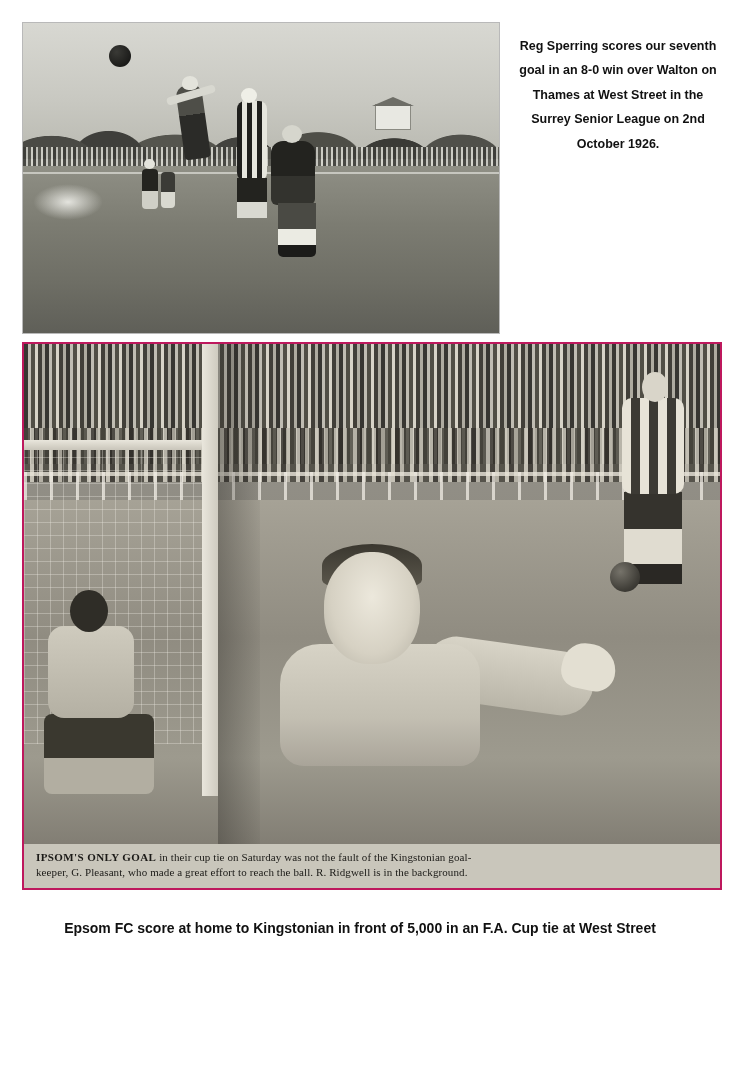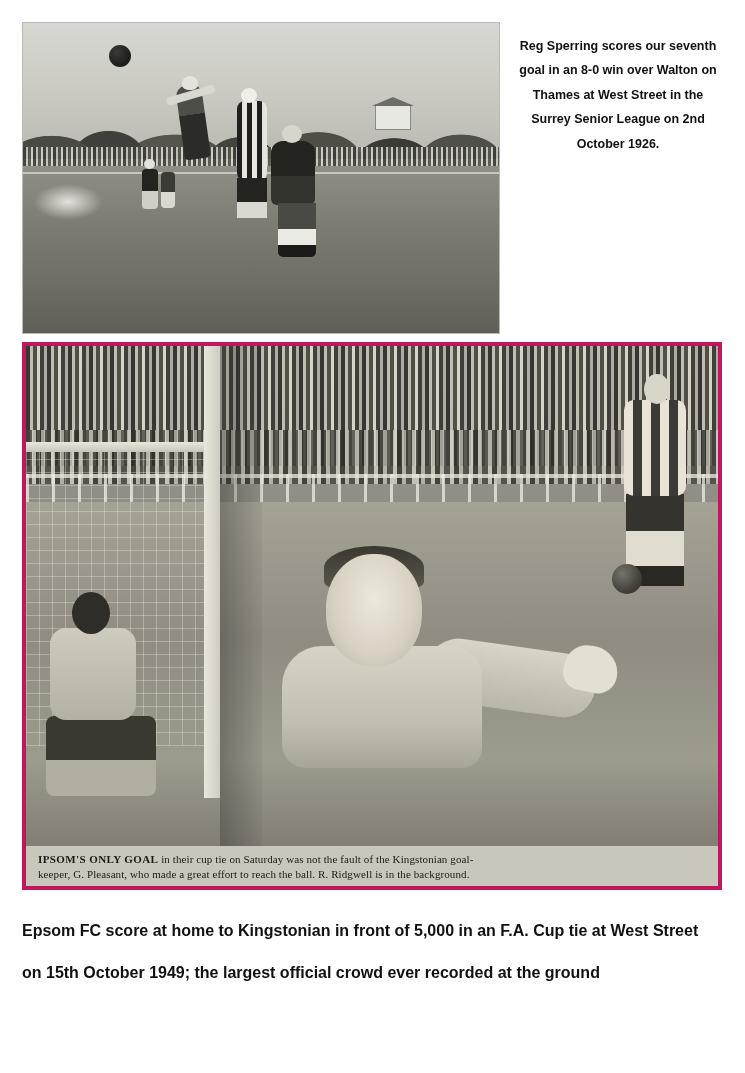--- a/index.html
+++ b/index.html
@@ -223,21 +223,21 @@
   }
   .top-caption p:last-child { margin-bottom: 0; }
 
   
   .clipping {
     position: absolute;
     left: 22px;
     top: 342px;
     width: 700px;
     height: 548px;
-    border: 4px solid #be185d;
+    border: 2px solid #be185d;
     box-sizing: border-box;
     background: #b3b0a6;
     overflow: hidden;
   }
 
   .cl-photo {
     position: absolute;
     left: 0; top: 0; right: 0;
     height: 500px;
     background: linear-gradient(to bottom, #9b9890 0%, #8f8c83 35%, #a09c90 70%, #8b877c 100%);
@@ -394,25 +394,25 @@
     letter-spacing: .1px;
   }
   .cl-newsline b {
     font-weight: bold;
     letter-spacing: .4px;
   }
 
   
   .bottom-caption {
     position: absolute;
-    left: 22px;
+    left: 10px;
     top: 910px;
     width: 700px;
-    text-align: left;
-    font-size: 16px;
+    text-align: center;
+    font-size: 14px;
     font-weight: bold;
     line-height: 2.6;
     color: #111;
   }
   .bottom-caption p { margin: 0; }
 </style>
 </head>
 <body>
 
 <div class="page">
@@ -473,16 +473,15 @@
     </div>
 
     <div class="cl-newsprint">
       <div class="cl-newsline"><b>IPSOM'S ONLY GOAL</b><span> in their cup tie on Saturday was not the fault of the Kingstonian goal-</span></div>
       <div class="cl-newsline">keeper, G. Pleasant, who made a great effort to reach the ball. R. Ridgwell is in the background.</div>
     </div>
   </div>
 
   <div class="bottom-caption">
     <p>Epsom FC score at home to Kingstonian in front of 5,000 in an F.A. Cup tie at West Street</p>
-    <p>on 15th October 1949; the largest official crowd ever recorded at the ground</p>
   </div>
 
 </div>
 
 </body></html>

